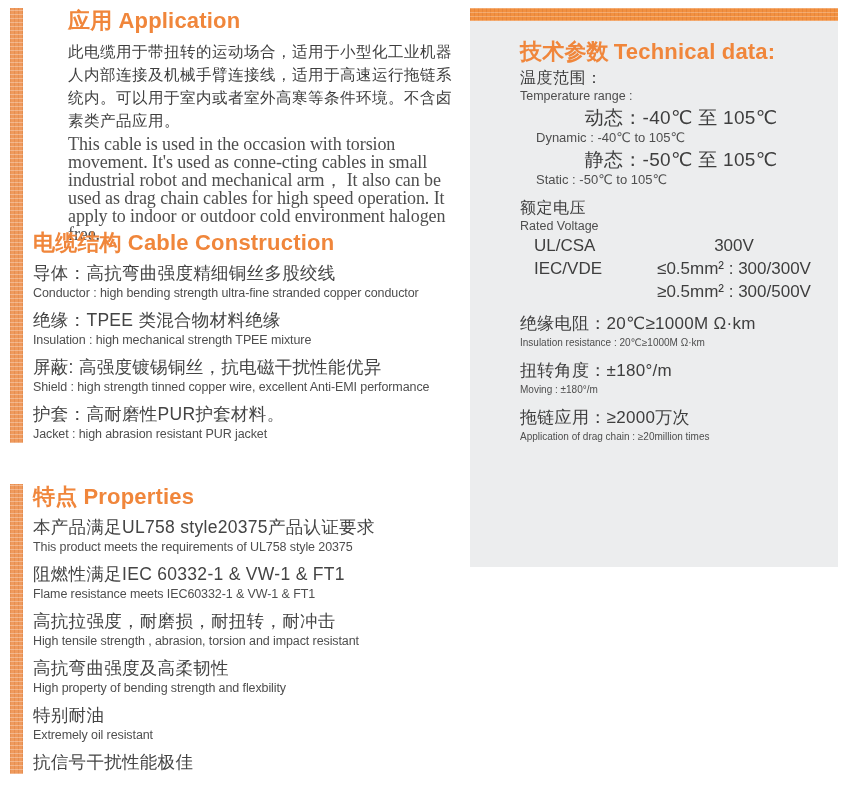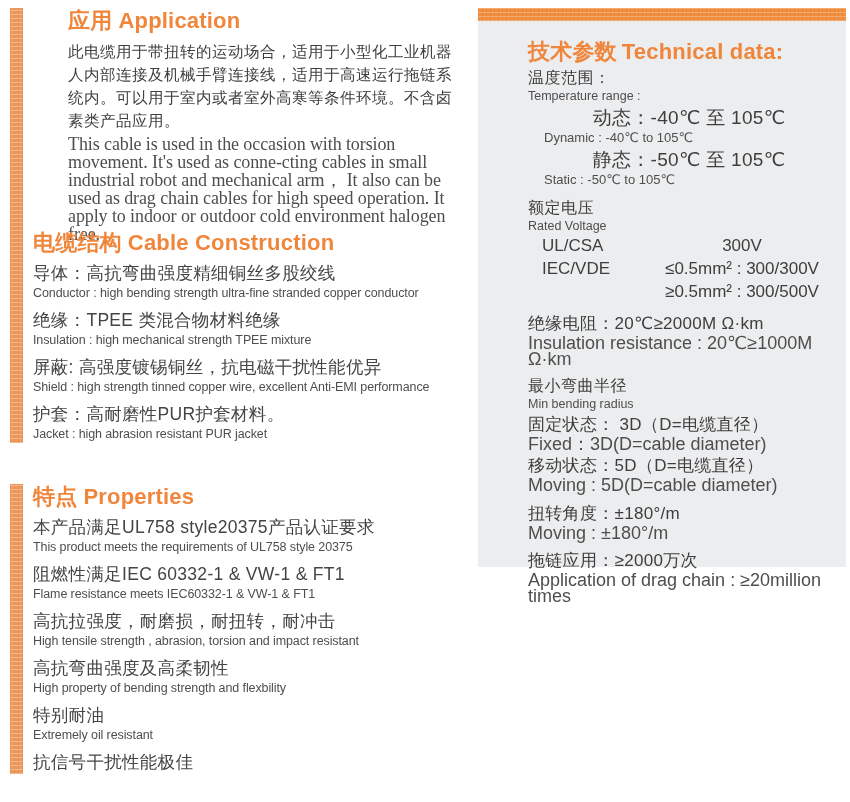--- a/index.html
+++ b/index.html
@@ -46,21 +46,20 @@
   }
   .item{margin-top:7px;}
   .item:first-of-type{margin-top:0;}
   .item-zh{font-size:17.5px;line-height:23px;color:#444444;letter-spacing:.3px;}
   .item-en{font-size:12.5px;line-height:17px;color:var(--ink-en);letter-spacing:-.1px;}
 
   
   .tech-box{
     position:absolute;left:470px;top:8px;width:368px;height:559px;
     background:var(--boxbg);
-    margin-left:8px;
   }
   .tech-topbar{
     height:13px;width:100%;
     background-color:var(--topbar);
     background-image:
       repeating-linear-gradient(0deg, rgba(255,255,255,.25) 0 1px, transparent 1px 4px),
       repeating-linear-gradient(90deg, rgba(205,112,48,.30) 0 1px, transparent 1px 4px);
   }
   .tech-content{padding:18px 12px 0 50px;}
   .tech-title{
@@ -72,21 +71,21 @@
   .g-label-zh{font-size:16px;line-height:20px;color:var(--ink);letter-spacing:.5px;}
   .g-label-en{font-size:12.5px;line-height:16px;color:var(--ink-en);}
   .trow{padding-left:16px;margin-top:2px;}
   .trow-zh{font-size:19px;line-height:24px;color:var(--ink);letter-spacing:.3px;text-align:center;}
   .trow-en{font-size:13px;line-height:16px;color:var(--ink-en);}
   .vrow{display:flex;padding-left:14px;font-size:17px;line-height:22px;color:var(--ink);margin-top:1px;gap:20px;}
   .v-std{flex:0 0 88px;}
   .v-val{flex:1 1 auto;text-align:center;}
   .entry{margin-bottom:9px;}
   .entry-zh{font-size:17px;line-height:22px;color:var(--ink);letter-spacing:.3px;}
-  .entry-en{font-size:18px;line-height:16px;color:var(--ink-en);}
+  .entry-en{font-size:10px;line-height:16px;color:var(--ink-en);}
   .sub-entries .entry{margin-bottom:3px;margin-top:2px;}
 </style>
 </head>
 <body>
 
 <div class="page">
 
   <section class="sec sec-app">
     <div class="accent-bar"></div>
     <div class="sec-content">
@@ -178,36 +177,24 @@
           <div class="v-std">IEC/VDE</div>
           <div class="v-val">≤0.5mm² : 300/300V</div>
         </div>
         <div class="vrow">
           <div class="v-std"></div>
           <div class="v-val">≥0.5mm² : 300/500V</div>
         </div>
       </div>
 
       <div class="entry">
-        <div class="entry-zh">绝缘电阻：20℃≥2000M Ω·km</div>
+        <div class="entry-zh">绝缘电阻：20℃≥1000M Ω·km</div>
         <div class="entry-en">Insulation resistance : 20℃≥1000M Ω·km</div>
       </div>
 
-      <div class="group sub-entries">
-        <div class="g-label-zh">最小弯曲半径</div>
-        <div class="g-label-en">Min bending radius</div>
-        <div class="entry">
-          <div class="entry-zh">固定状态： 3D（D=电缆直径）</div>
-          <div class="entry-en">Fixed：3D(D=cable diameter)</div>
-        </div>
-        <div class="entry">
-          <div class="entry-zh">移动状态：5D（D=电缆直径）</div>
-          <div class="entry-en">Moving : 5D(D=cable diameter)</div>
-        </div>
-      </div>
 
       <div class="entry">
         <div class="entry-zh">扭转角度：±180°/m</div>
         <div class="entry-en">Moving : ±180°/m</div>
       </div>
 
       <div class="entry">
         <div class="entry-zh">拖链应用：≥2000万次</div>
         <div class="entry-en">Application of drag chain : ≥20million times</div>
       </div>

